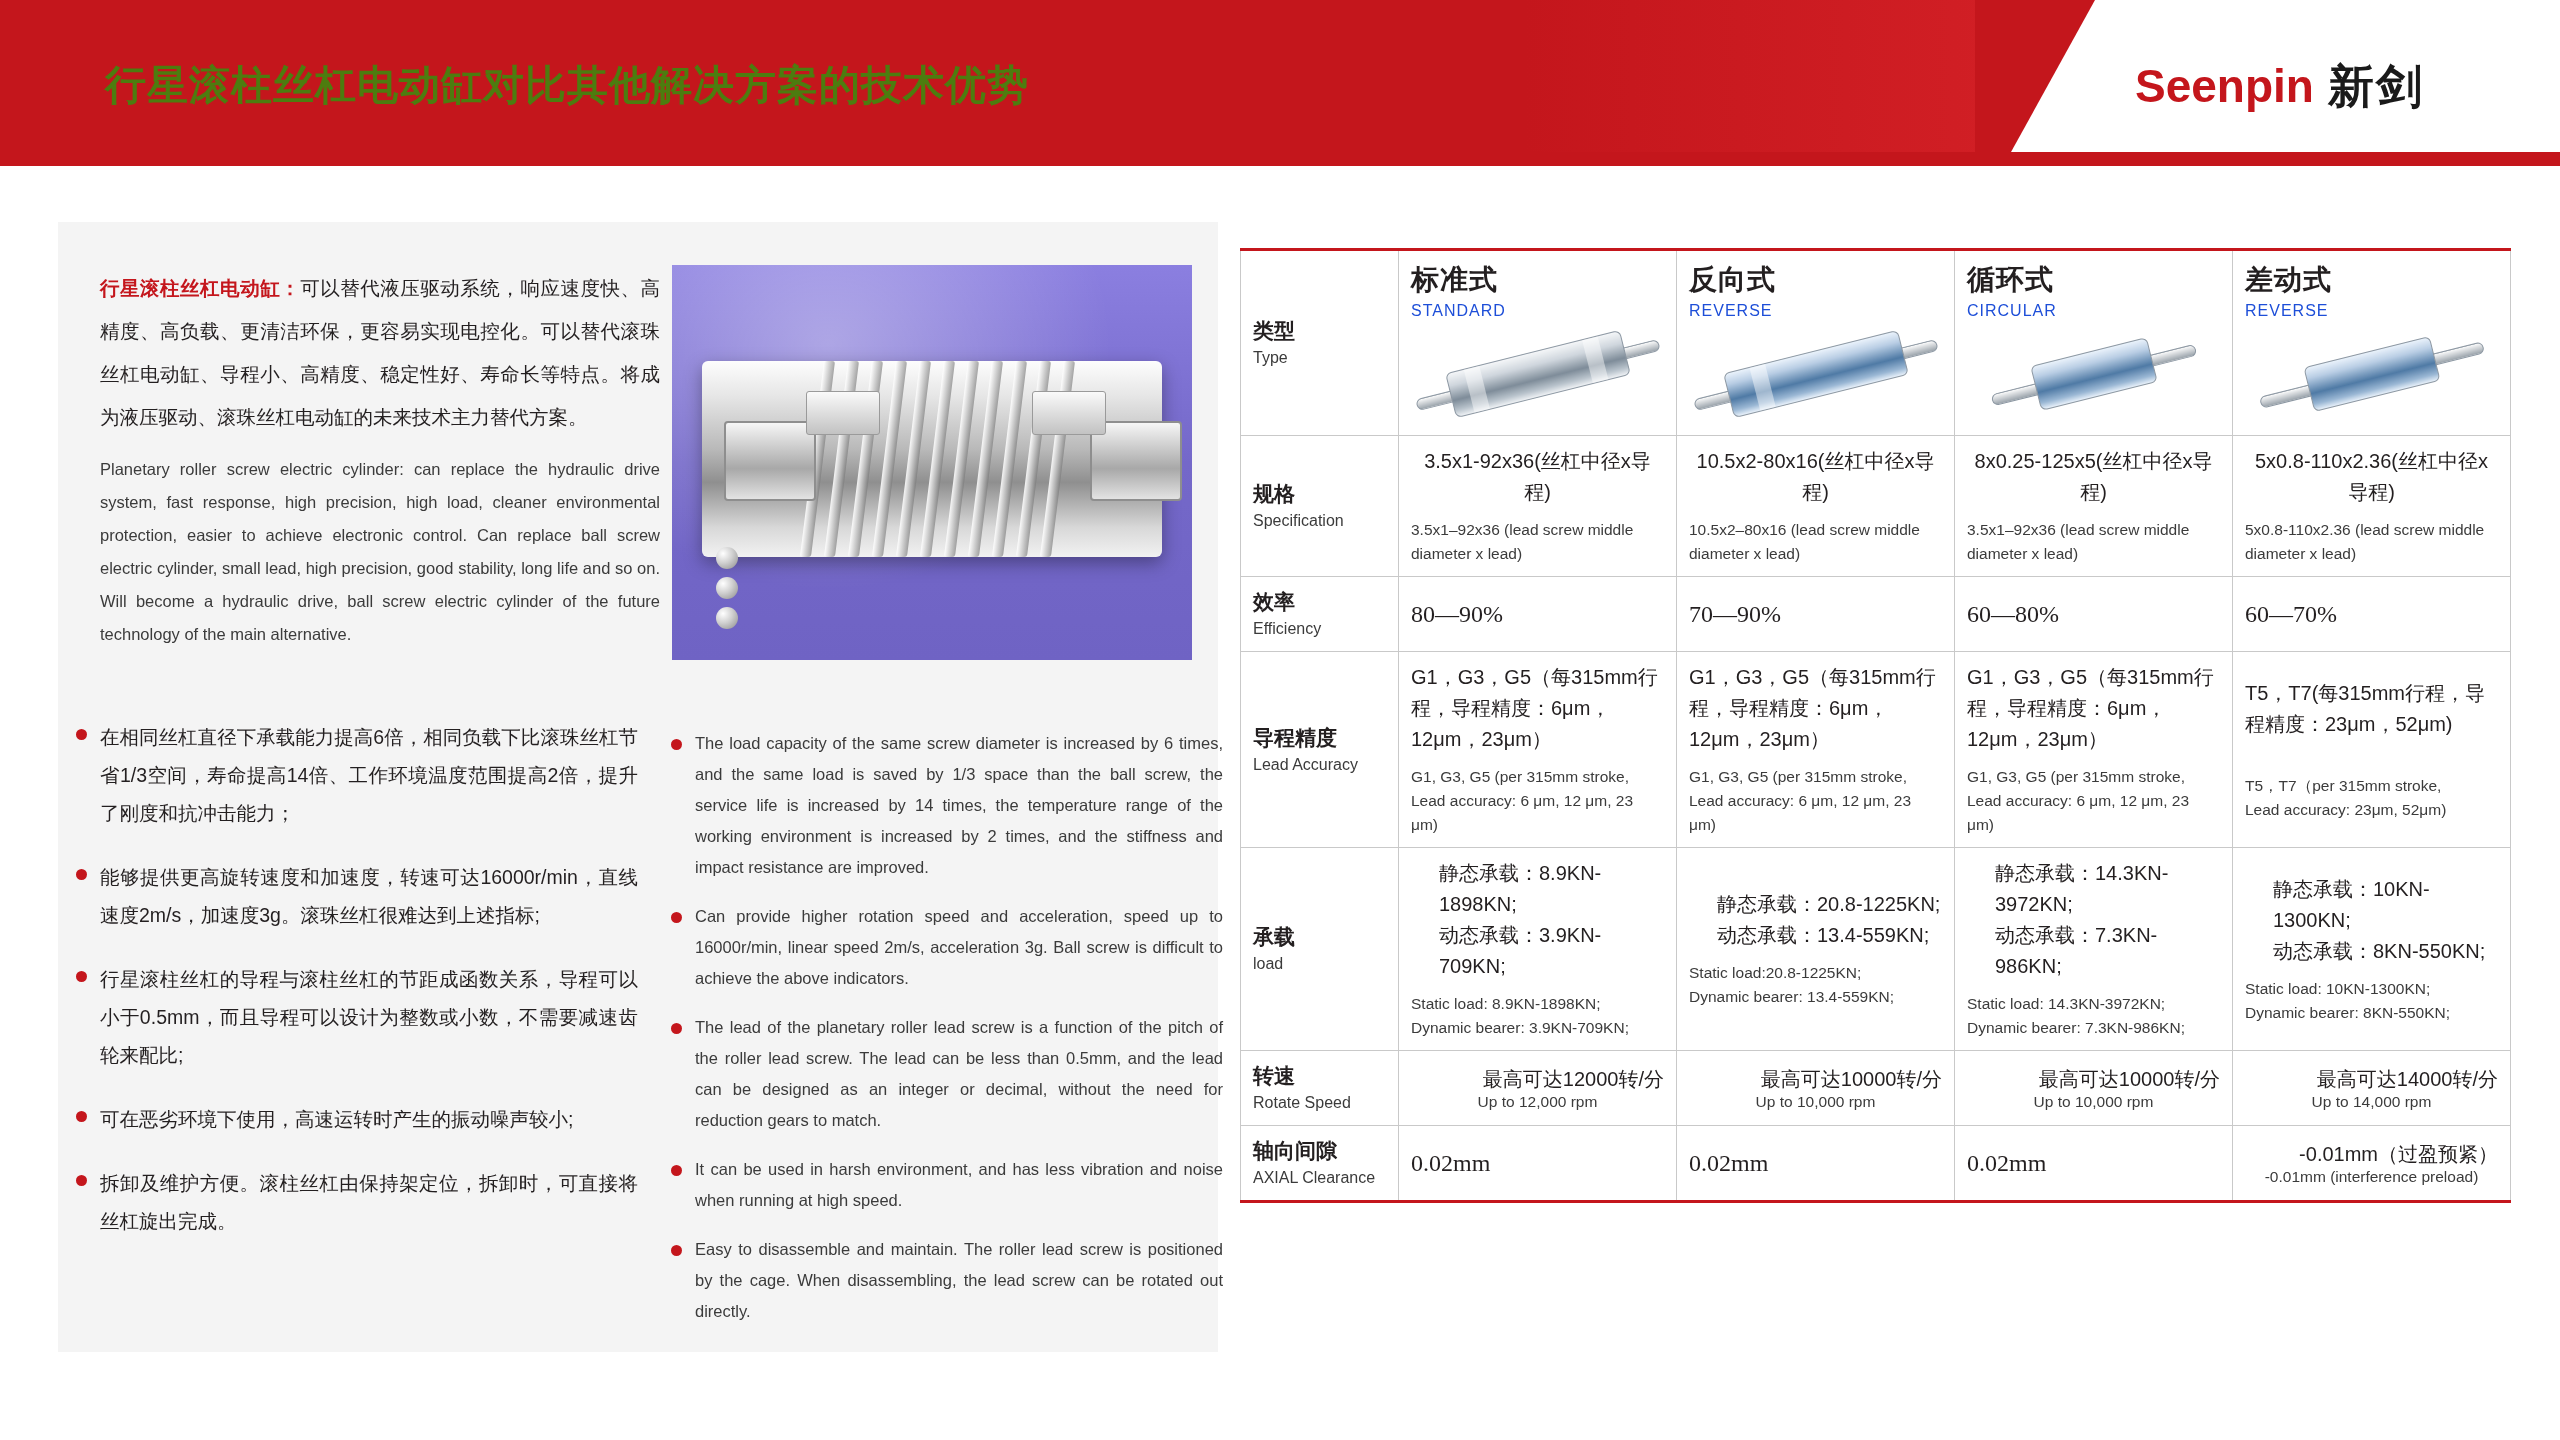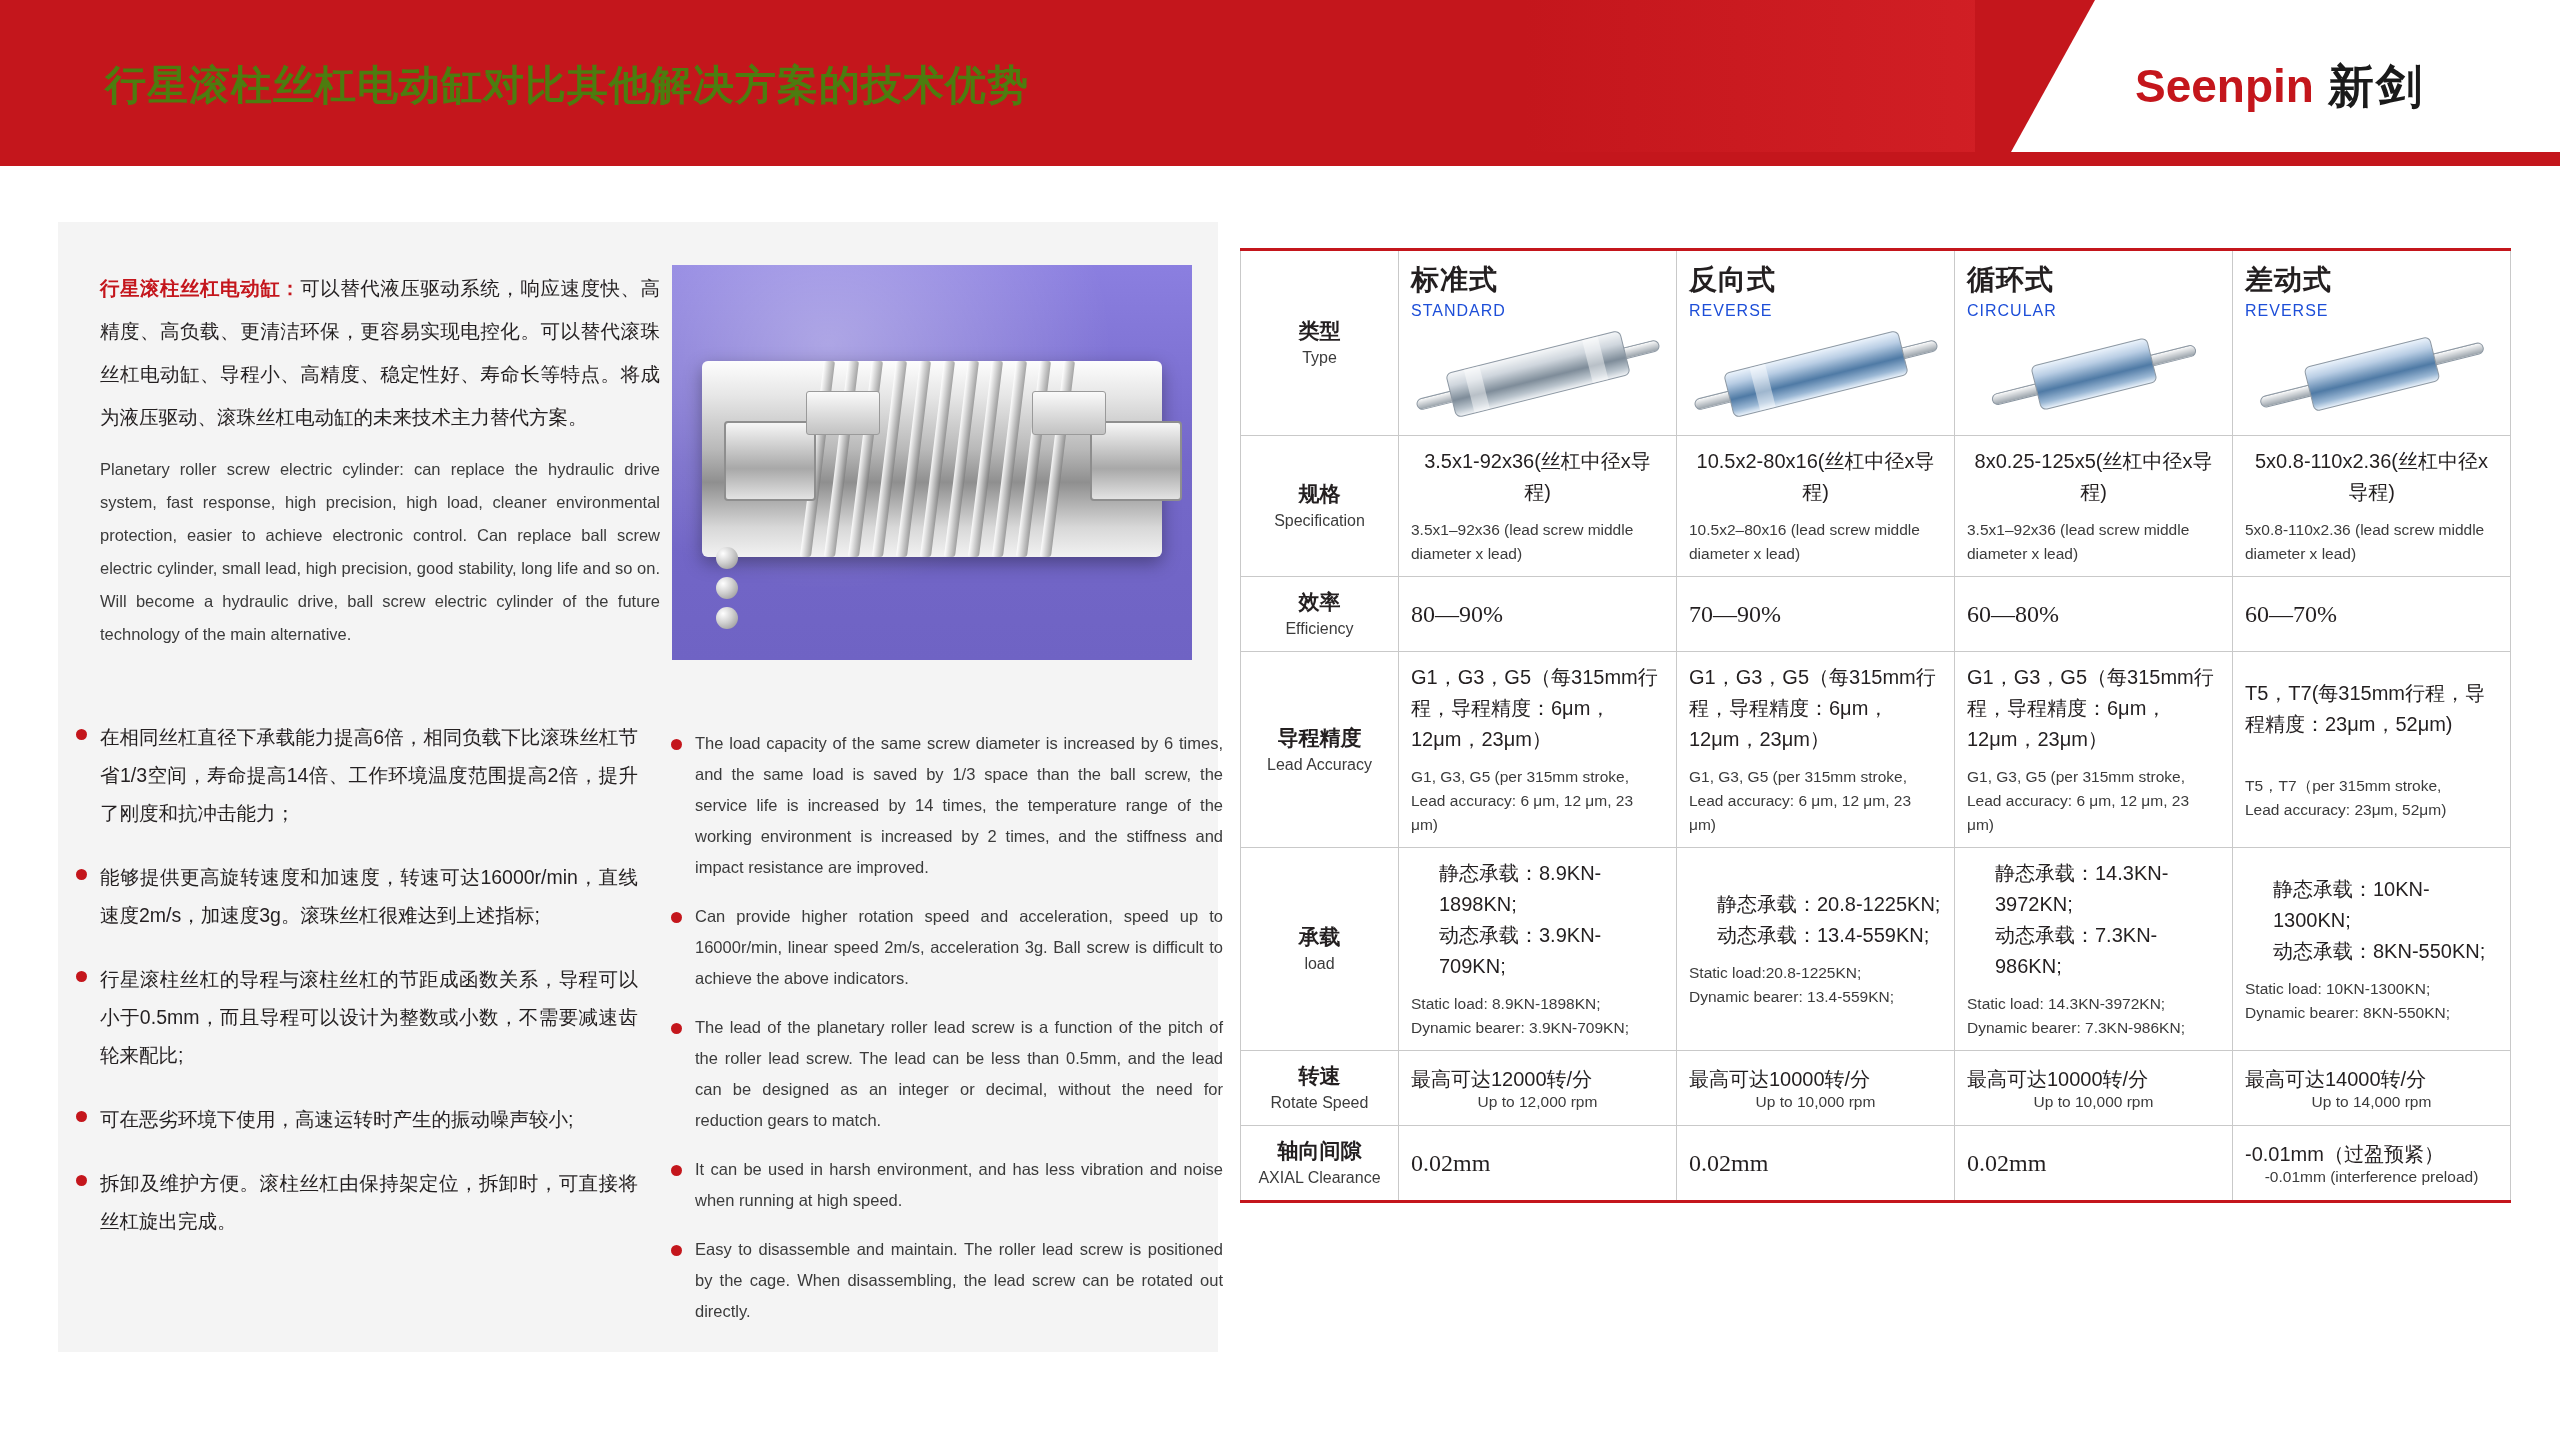--- a/index.html
+++ b/index.html
@@ -136,21 +136,21 @@
     border:1px solid #c9c9c9;
     vertical-align:middle;
     padding:10px 12px;
   }
   table.spec tr.top-border td { border-top:3px solid #c4161c; }
   table.spec tr.bottom-border td { border-bottom:3px solid #c4161c; }
   col.c0 { width:158px; }
   col.ci { width:278px; }
 
   .rowlabel {
-    text-align:center; background:#ffffff;
+    text-align:left; background:#ffffff;
   }
   .rowlabel .cn { font-size:21px; font-weight:bold; color:#231f20; display:block; line-height:30px;}
   .rowlabel .en { font-size:16px; color:#3b3b3b; display:block; line-height:24px;}
 
   .head-cell { text-align:left; padding-top:14px; }
   .head-cell .cn { font-size:28px; font-weight:bold; color:#231f20; display:block; line-height:38px; letter-spacing:1px;}
   .head-cell .en { font-size:16px; color:#1d4ed8; display:block; line-height:24px; letter-spacing:1px;}
 
   .prod-img { height:96px; margin-top:6px; position:relative; }
   .cyl {
@@ -166,21 +166,21 @@
     width:250px; height:12px; border-radius:6px; top:40px;
     background:linear-gradient(180deg,#fbfbfb,#9aa3ab);
     border:1px solid #8d98a3;
   }
   .cyl.blue { background:linear-gradient(180deg,#eaf2fb 0%,#b8cde4 25%,#4f7aa5 60%,#9ab7d4 85%,#e8f1fa 100%); }
 
   .cell-main { font-size:20px; line-height:31px; color:#231f20; }
   .cell-sub  { font-size:15.5px; line-height:24px; color:#3b3b3b; margin-top:10px; }
   .cell-center { text-align:center; }
   .big-center { font-size:24px; text-align:left; color:#231f20;font-family:Liberation Serif, serif; }
-  .rotate-main { font-size:20px; text-align:left; color:#231f20; }
+  .rotate-main { font-size:20px; text-align:right; color:#231f20; }
   .rotate-sub { font-size:15.5px; text-align:center; color:#3b3b3b; }
 </style>
 </head>
 <body>
 
 <div class="header">
   <div class="header-red"></div>
   <div class="header-red-tail"></div>
   <div class="title-cn">行星滚柱丝杠电动缸对比其他解决方案的技术优势</div>
   <div class="brand">

